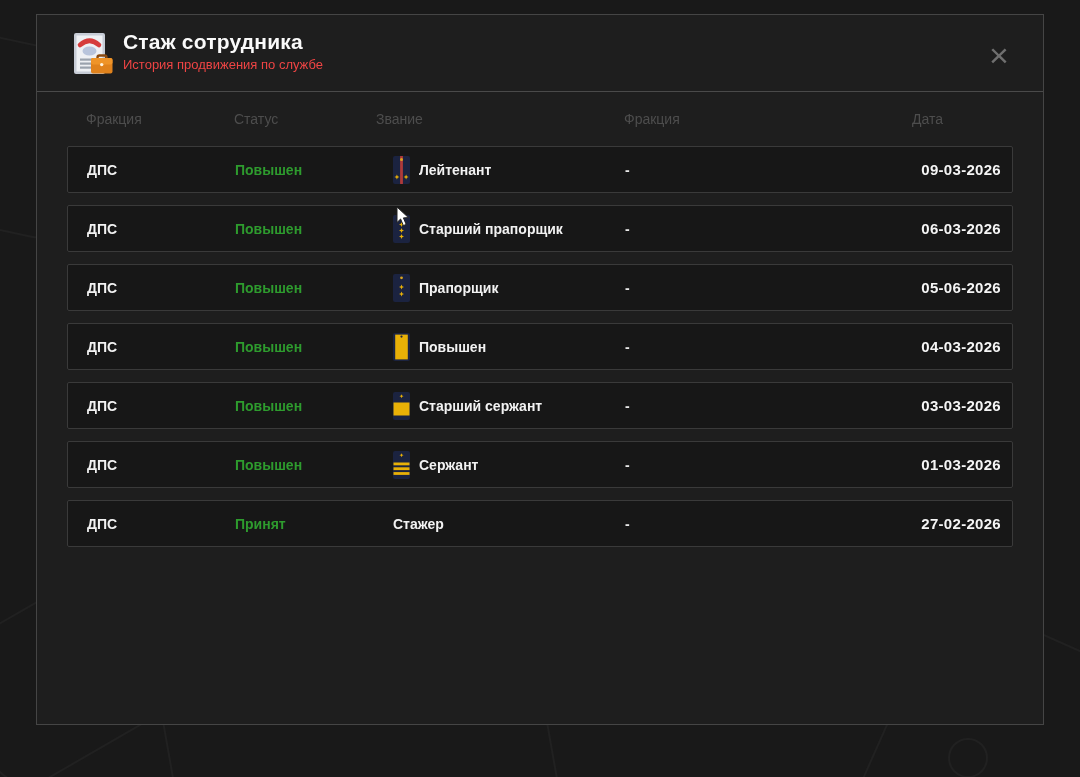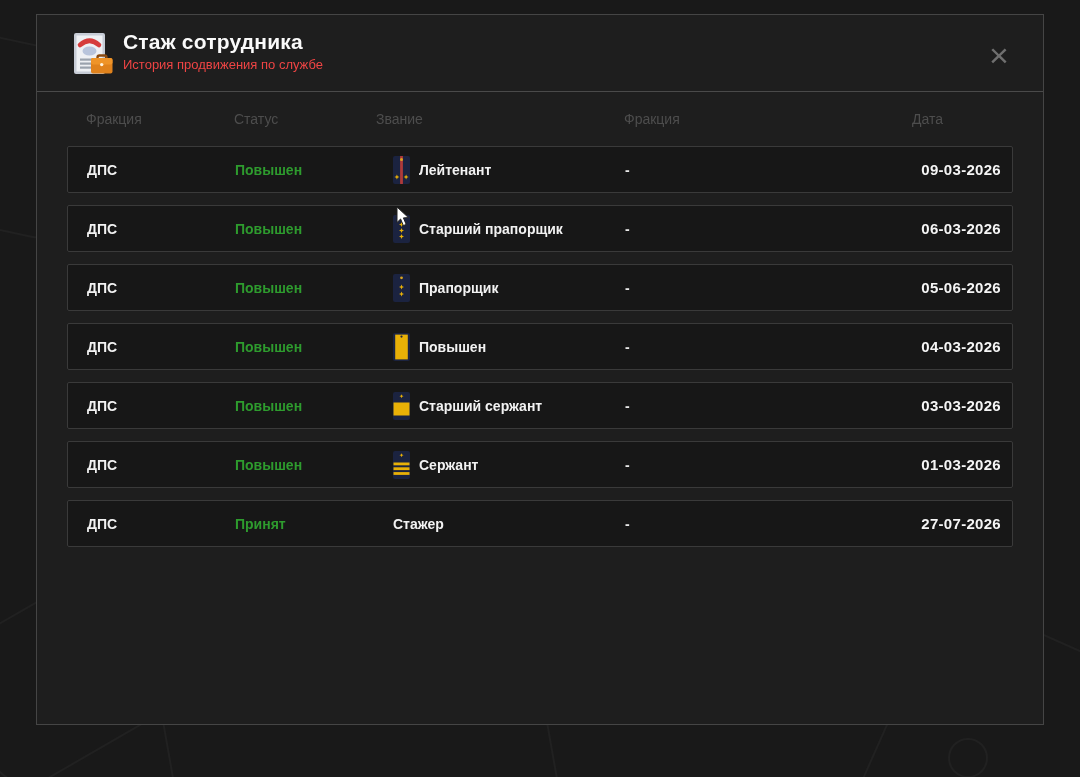--- a/index.html
+++ b/index.html
@@ -218,21 +218,21 @@
       <div class="cell-date">01-03-2026</div>
     </div>
 
     <div class="grid-row row-card">
       <div class="cell-faction">ДПС</div>
       <div class="cell-status">Принят</div>
       <div class="cell-rank">
         <span>Стажер</span>
       </div>
       <div class="cell-reason">-</div>
-      <div class="cell-date">27-07-2026</div>
+      <div class="cell-date">27-02-2026</div>
     </div>
 
   </div>
 </div>
 
 <svg class="mouse-cursor" width="14" height="21" viewBox="0 0 14 21">
   <path d="M1,1 L1,16.5 L4.6,13 L7.4,19.6 L10.2,18.4 L7.4,11.9 L12.4,11.6 Z" fill="#ffffff" stroke="#222" stroke-width="1"></path>
 </svg>
 
 </body></html>

